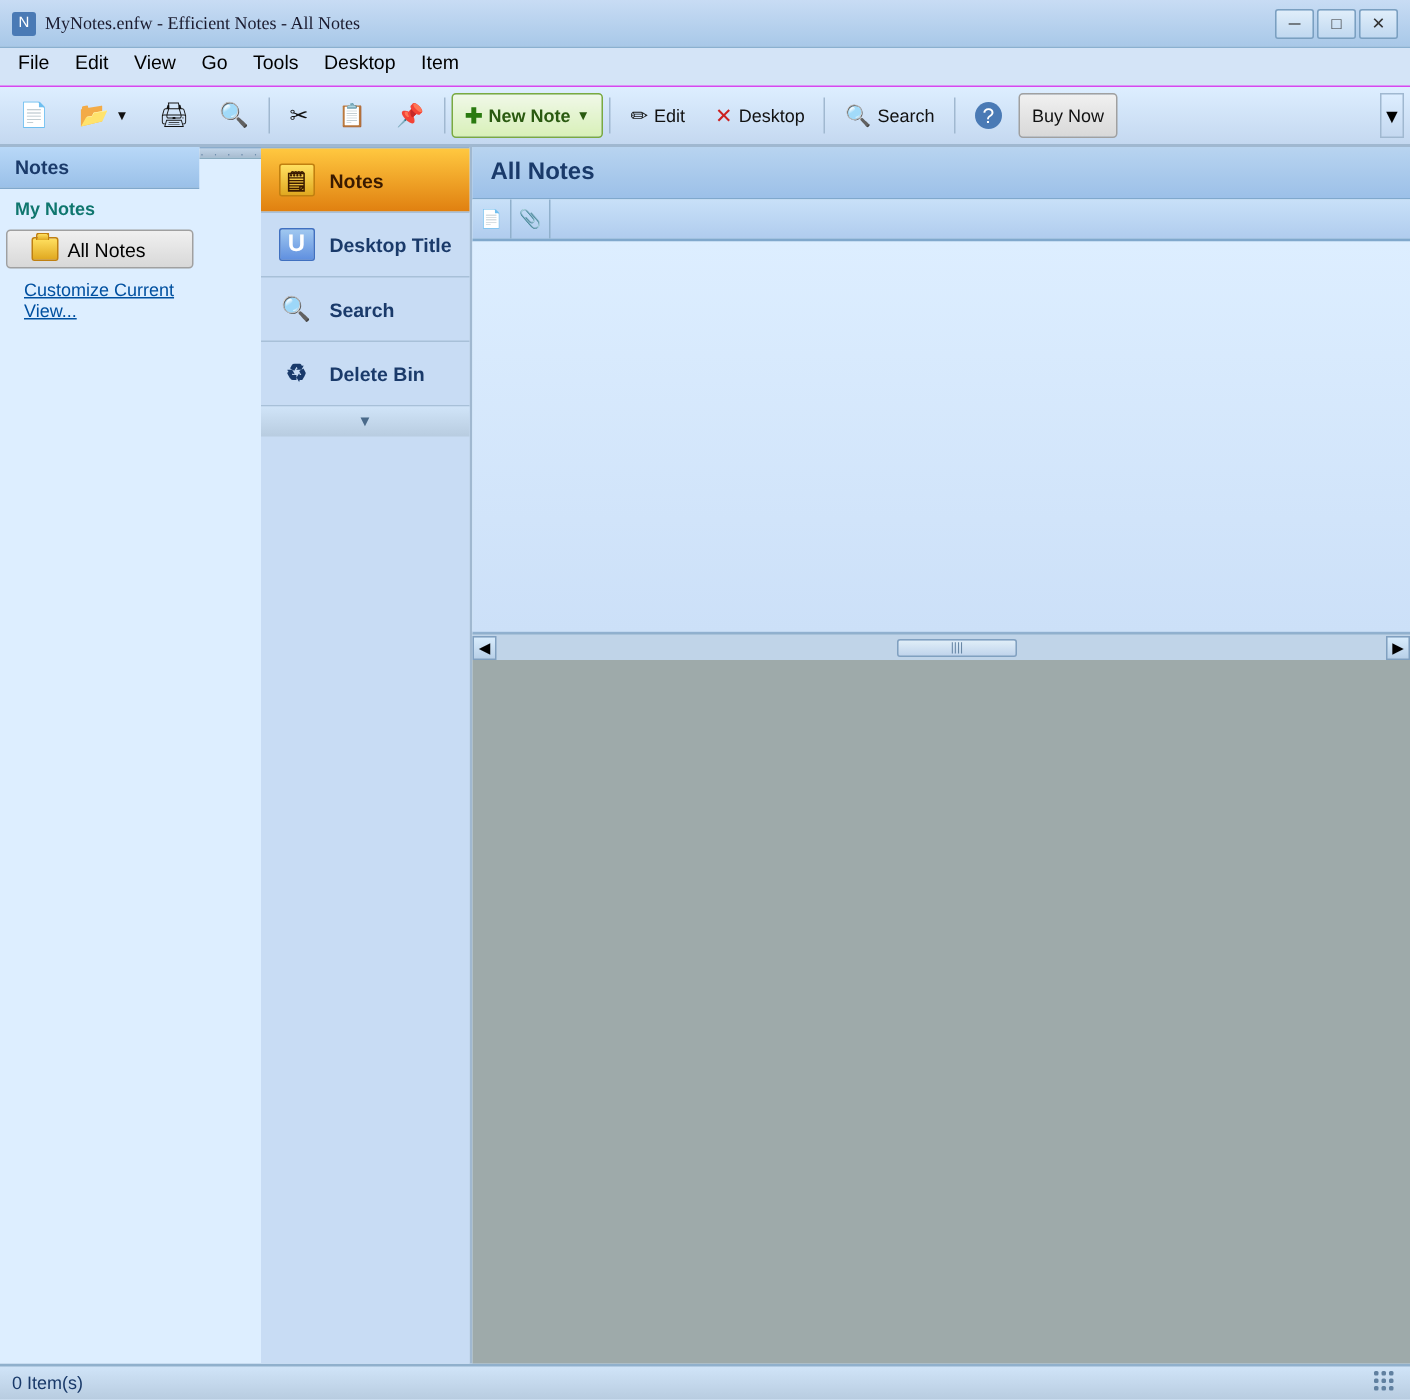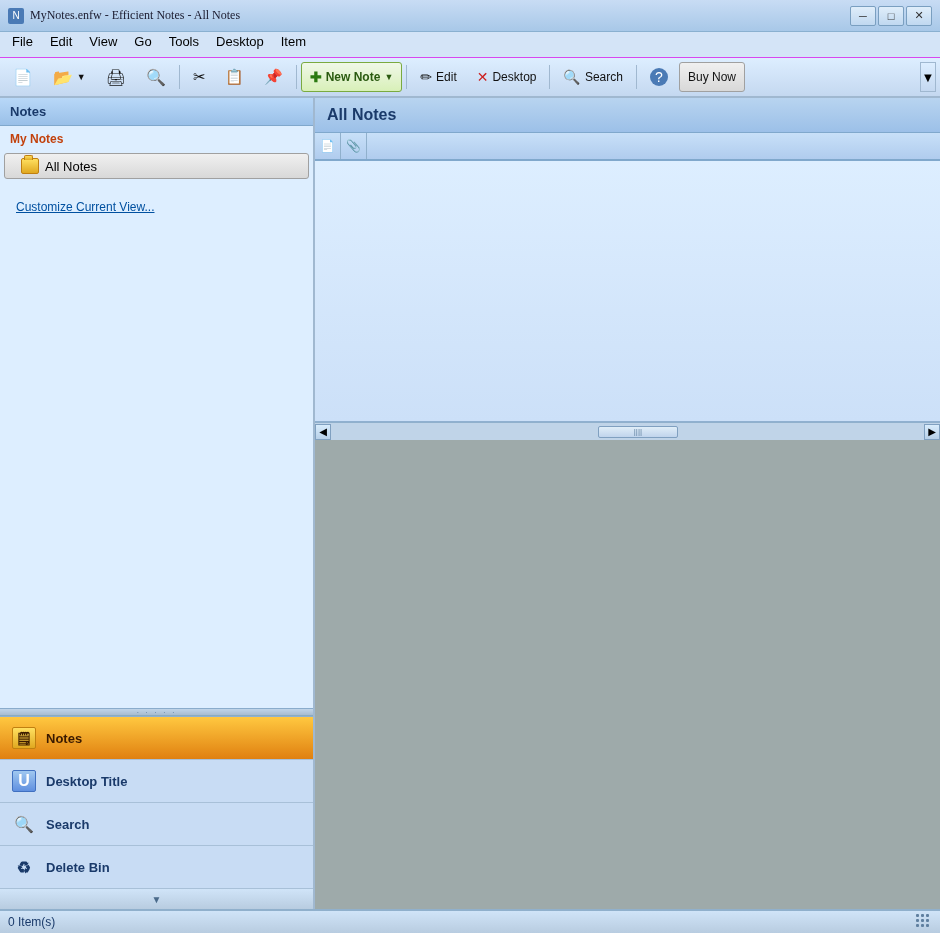--- a/index.html
+++ b/index.html
@@ -104,42 +104,41 @@
       height: calc(933px - 32px - 26px - 40px - 24px);
     }
 
     
     .left-panel {
       width: 315px;
       min-width: 315px;
       background: #ddeeff;
       border-right: 2px solid #a0b8d0;
       display: flex;
-      flex-direction: column;
     }
 
     .left-panel-top {
       flex: 1;
       overflow: hidden;
     }
 
     .panel-section-header {
       background: linear-gradient(180deg, #b8d8f8 0%, #9ac0e8 100%);
       padding: 6px 10px;
       font-weight: bold;
       font-size: 13px;
       color: #1a3a6a;
       border-bottom: 1px solid #80a8cc;
     }
 
     .panel-subsection {
       padding: 6px 10px;
       font-weight: bold;
       font-size: 12px;
-      color: #c2410c;
+      color: #0f766e;
     }
 
     .folder-item {
       display: flex;
       align-items: center;
       gap: 6px;
       padding: 4px 16px;
       cursor: pointer;
       border-radius: 3px;
       margin: 1px 4px;
@@ -160,21 +159,21 @@
       position: absolute;
       top: -4px; left: 2px;
       width: 7px; height: 4px;
       background: linear-gradient(180deg, #ffe060 0%, #e0a820 100%);
       border: 1px solid #c08010;
       border-bottom: none;
       border-radius: 2px 2px 0 0;
     }
 
     .customize-link {
-      padding: 20px 16px;
+      padding: 6px 16px;
       color: #0050a0;
       cursor: pointer;
       font-size: 12px;
       text-decoration: underline;
     }
 
     .resize-handle {
       height: 8px;
       background: linear-gradient(180deg, #c0d4e8 0%, #a8bcd0 100%);
       border-top: 1px solid #8aaccC;

